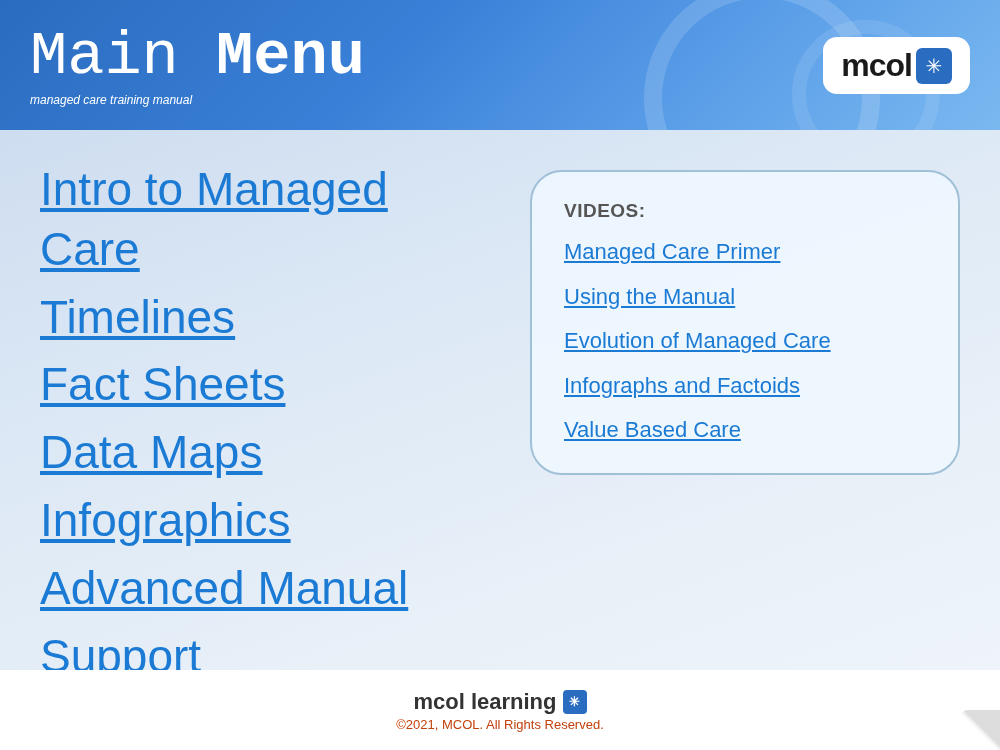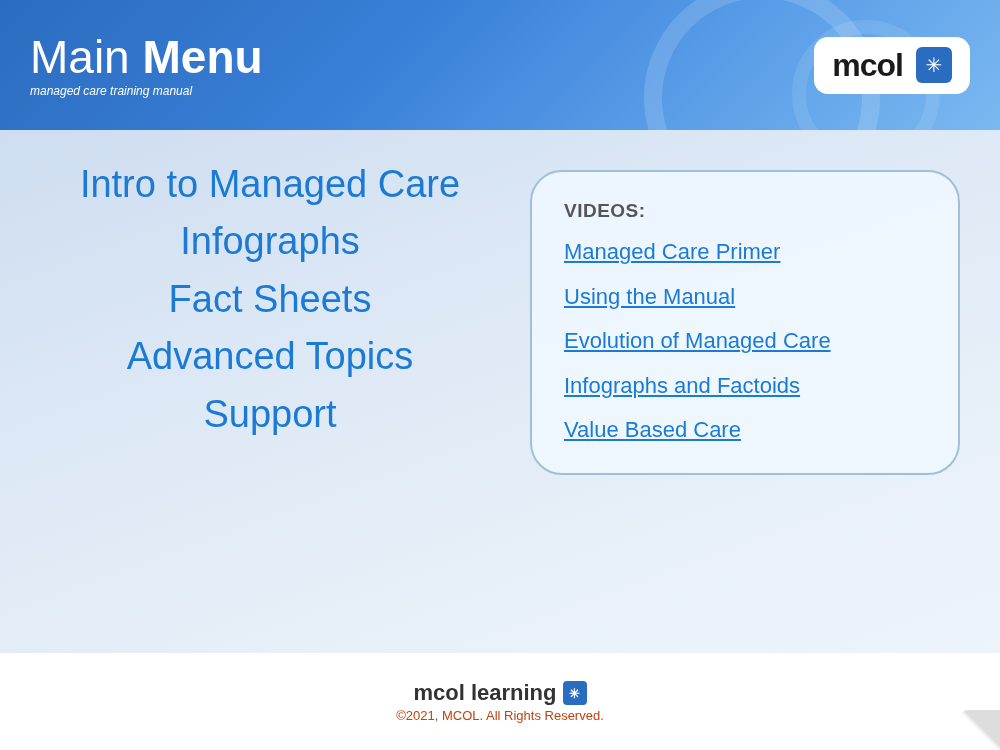--- a/index.html
+++ b/index.html
@@ -46,46 +46,47 @@
       border: 14px solid rgba(255,255,255,0.1);
       border-radius: 50%;
     }
 
     .header-title-block {
       display: flex;
       flex-direction: column;
     }
 
     .header-main-title {
-      font-size: 46px;
+      font-size: 62px;
       color: white;
       font-weight: 400;
       line-height: 1.1;
+      font-family: Liberation Mono, monospace;
     }
 
     .header-main-title strong {
       font-weight: 900;
     }
 
     .header-subtitle {
       font-size: 12px;
       color: white;
       font-style: italic;
       font-weight: 400;
       margin-top: 2px;
     }
 
     
     .logo-box {
       background: white;
       border-radius: 14px;
       padding: 10px 18px;
       display: flex;
-      align-items: flex-start;
-      gap: 13px;
+      align-items: flex-end;
+      gap: 4px;
       z-index: 10;
     }
 
     .logo-text {
       font-size: 32px;
       font-weight: 900;
       color: #1a1a1a;
       letter-spacing: -1px;
     }
 
@@ -111,26 +112,26 @@
 
     
     #left-nav {
       display: flex;
       flex-direction: column;
       gap: 8px;
       flex: 0 0 460px;
     }
 
     .nav-link {
-      font-size: 38px;
+      font-size: 46px;
       color: #1a7ad4;
+      text-decoration: underline;
       cursor: pointer;
       line-height: 1.3;
       font-weight: 400;
-      text-align: center;
     }
 
     
     #videos-panel {
       flex: 1;
       background: rgba(240, 248, 255, 0.85);
       border: 2px solid #a0c0d8;
       border-radius: 32px;
       padding: 28px 32px;
       display: flex;
@@ -154,21 +155,21 @@
       cursor: pointer;
       line-height: 1.3;
     }
 
     
     #footer {
       position: absolute;
       bottom: 0;
       left: 0;
       right: 0;
-      height: 97px;
+      height: 80px;
       background: white;
       display: flex;
       flex-direction: column;
       align-items: center;
       justify-content: center;
       gap: 2px;
     }
 
     
     #footer::after {
@@ -221,23 +222,25 @@
   <div class="logo-box">
     <span class="logo-text">mcol</span>
     <div class="logo-snowflake">✳</div>
   </div>
 </div>
 
 <div id="main-content">
 
   <nav id="left-nav">
     <a class="nav-link">Intro to Managed Care</a>
-    <a class="nav-link">Infographs</a>
+    <a class="nav-link">Timelines</a>
     <a class="nav-link">Fact Sheets</a>
-    <a class="nav-link">Advanced Topics</a>
+    <a class="nav-link">Data Maps</a>
+    <a class="nav-link">Infographics</a>
+    <a class="nav-link">Advanced Manual</a>
     <a class="nav-link">Support</a>
   </nav>
 
   <div id="videos-panel">
     <span class="videos-label">VIDEOS:</span>
     <a class="video-link">Managed Care Primer</a>
     <a class="video-link">Using the Manual</a>
     <a class="video-link">Evolution of Managed Care</a>
     <a class="video-link">Infographs and Factoids</a>
     <a class="video-link">Value Based Care</a>

